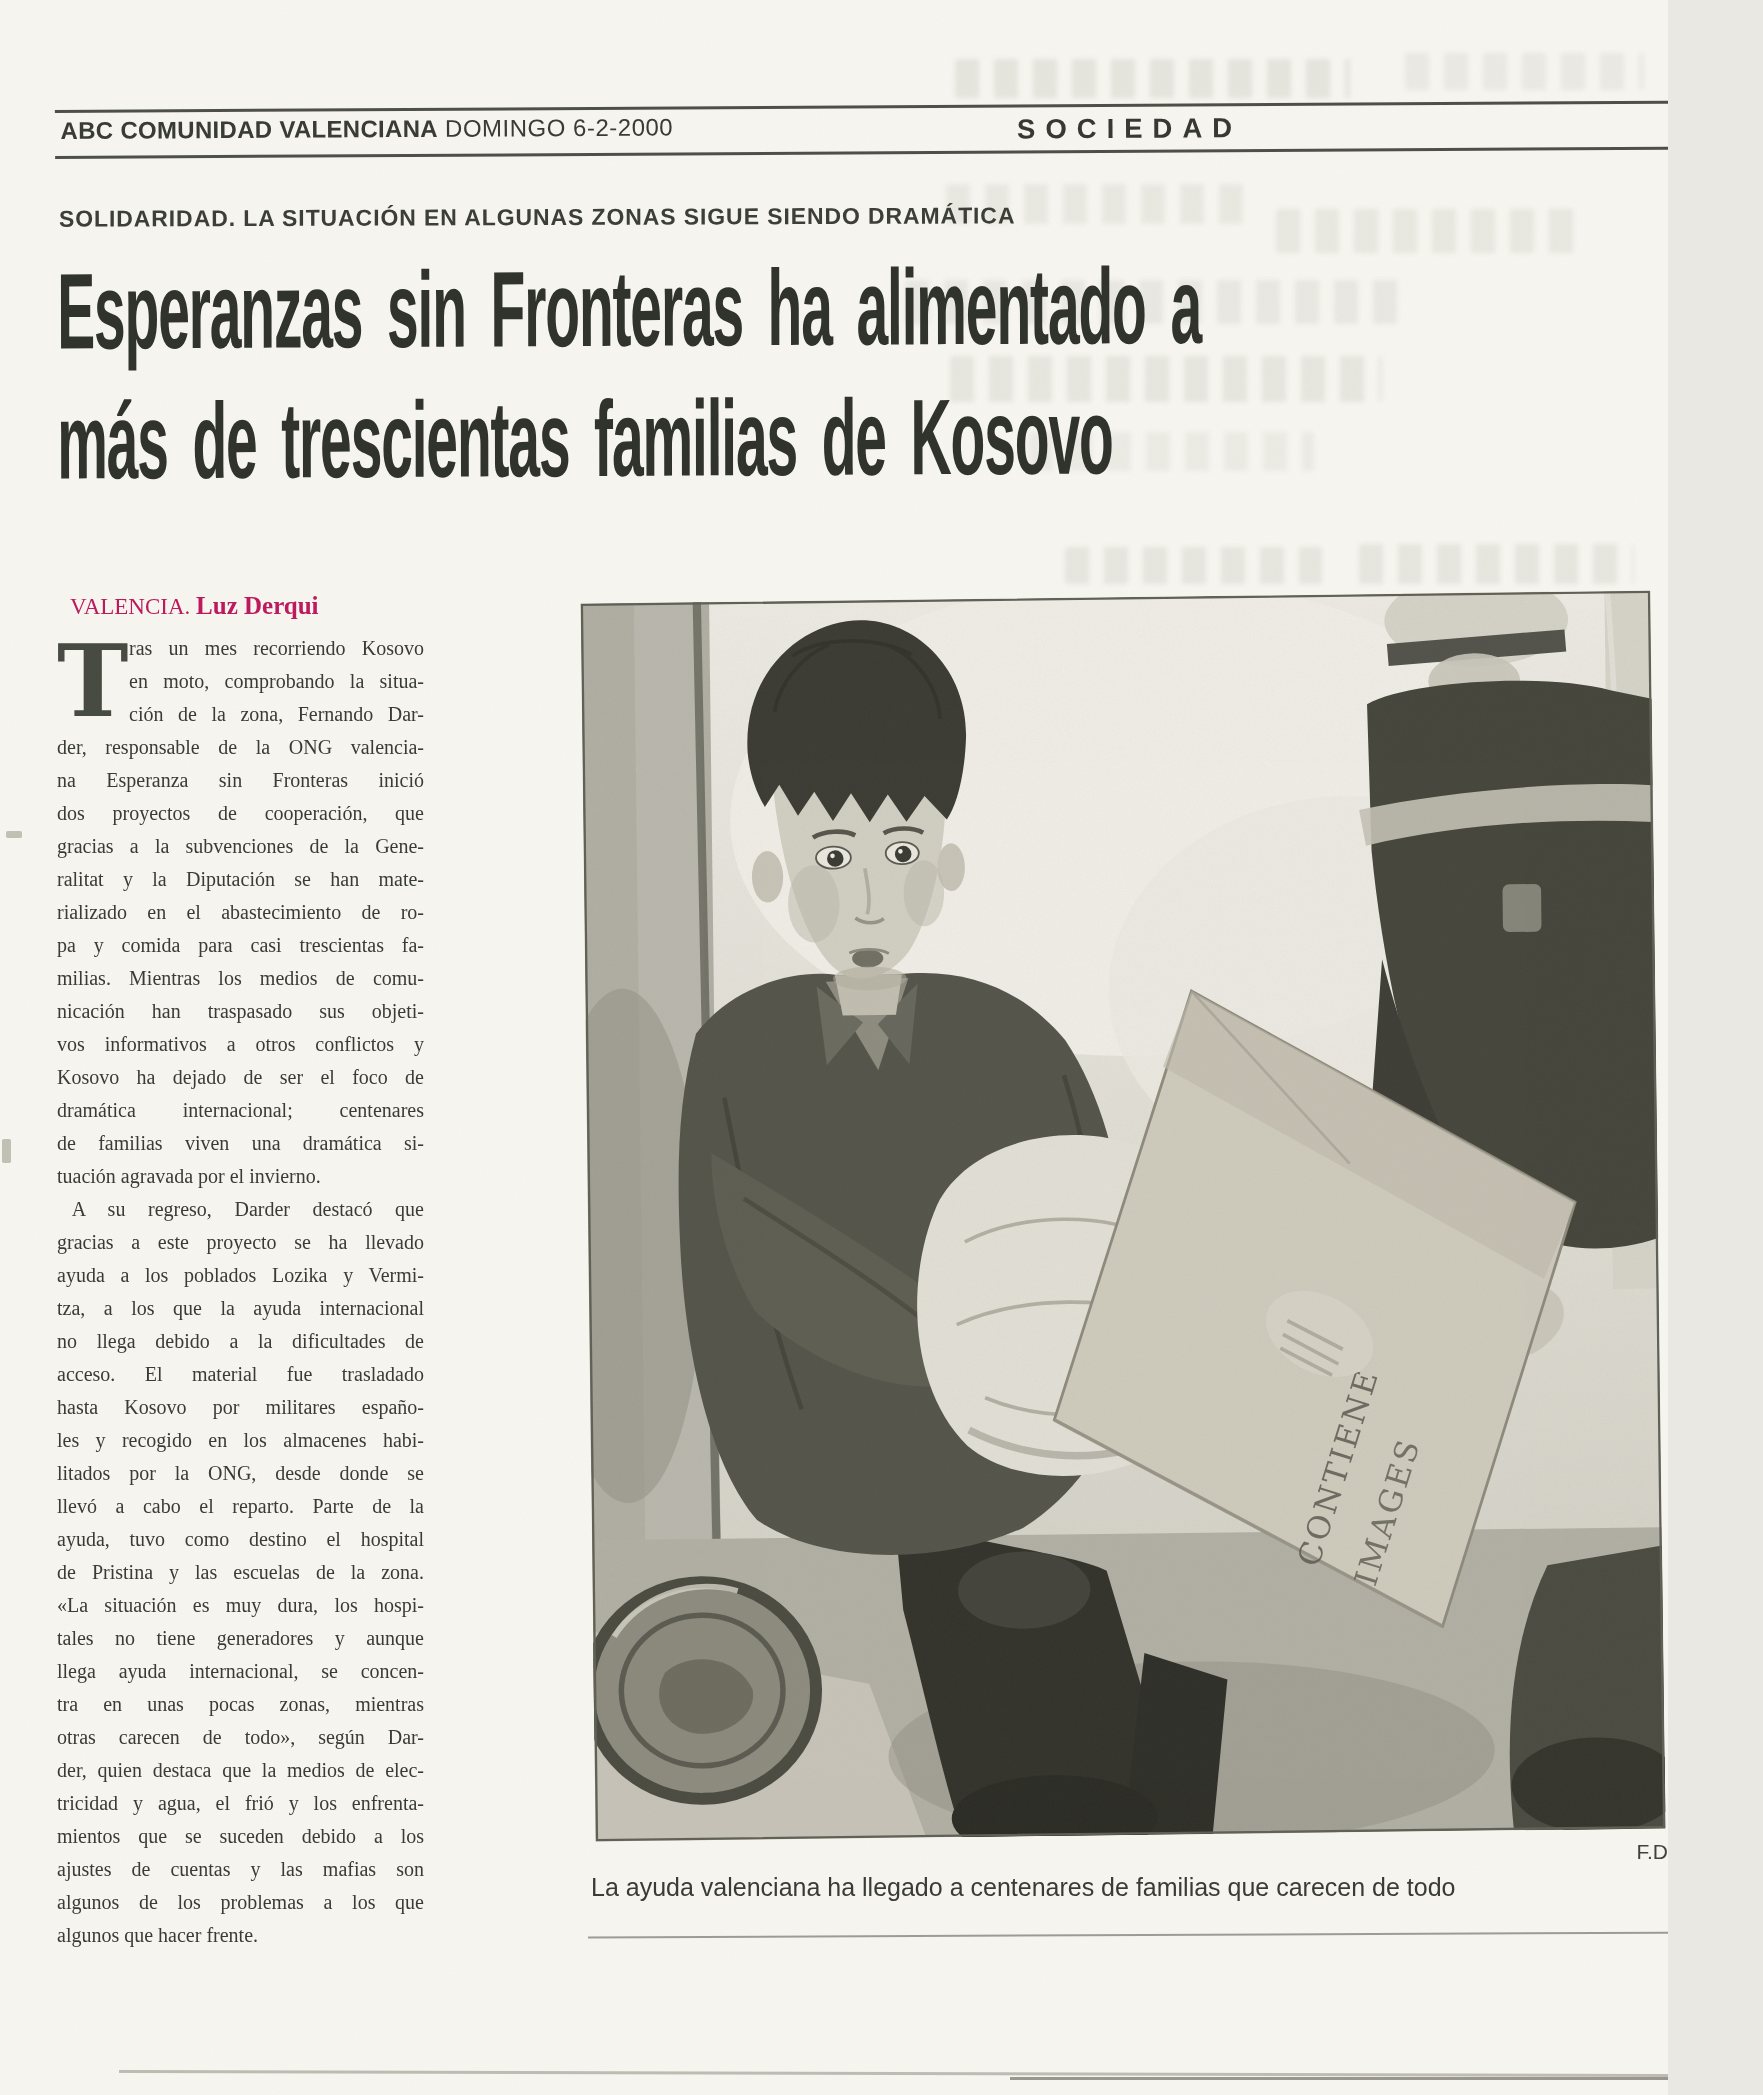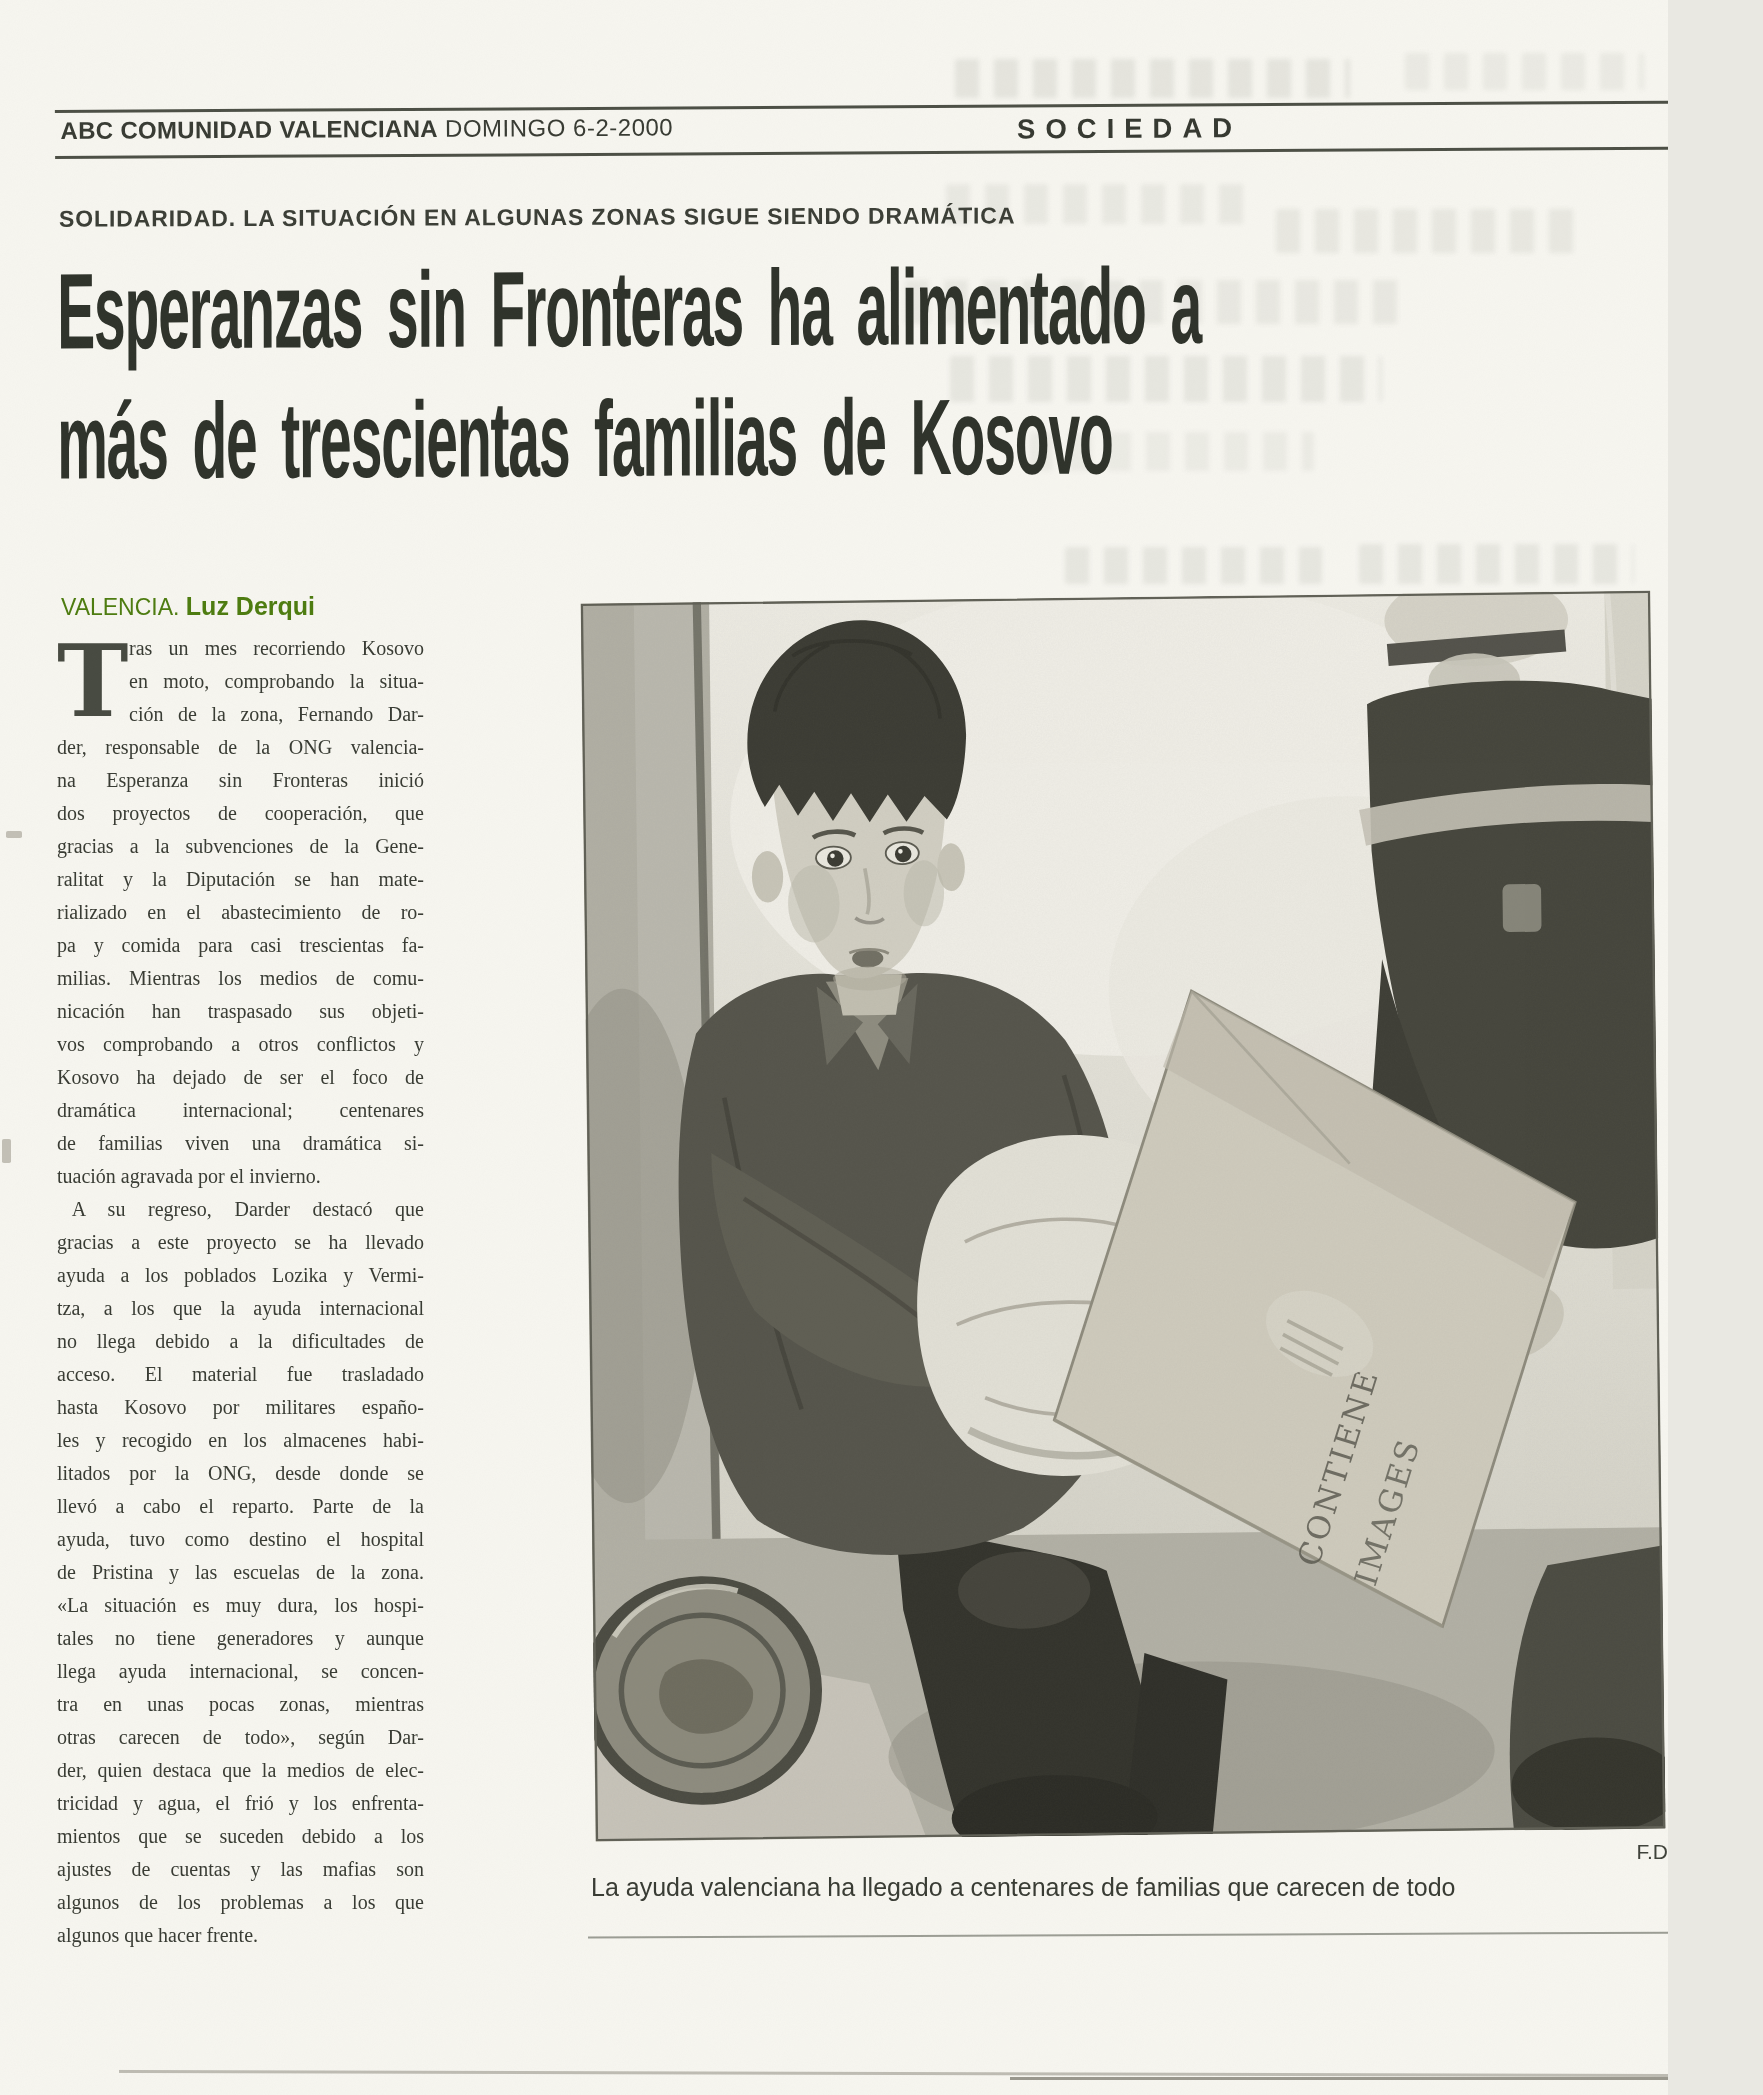--- a/index.html
+++ b/index.html
@@ -21,21 +21,21 @@
     letter-spacing:10px; color:#353830;}
   .corner-curl{position:absolute; left:1688px; top:96px; width:42px; height:2.8px; background:#8a8d81;
     transform:rotate(38deg); opacity:.7;}
   
   .kicker{position:absolute; left:59px; top:204px; font-size:23px; font-weight:bold;
     letter-spacing:0.9px; color:#3b3e36; transform:rotate(-0.2deg);}
   .hl{position:absolute; left:57px; font-weight:bold; font-size:84px; white-space:nowrap;
     color:#2e322a; letter-spacing:-1.8px; word-spacing:14.7px;
     transform:scale(0.68,1.28) rotate(-0.15deg); transform-origin:left top;}
   .hl.l1{top:250px;} .hl.l2{top:380px;}
-  .byline{position:absolute; left:61px; top:592px; font-size:23px; color:#4d7c0f;}
+  .byline{position:absolute; left:70px; top:592px; font-size:23px; color:#be185d;font-family:Liberation Serif, serif;}
   .byline b{font-size:25px; font-weight:bold;}
   
   .body-col{position:absolute; left:57px; top:632px; width:367px;
     font-family:"Liberation Serif", serif; font-size:20px; color:#383b33;}
   .bl{height:33px; line-height:33px; text-align:justify; text-align-last:justify; overflow:hidden;}
   .bl.dc{margin-left:72px;}
   .bl.end{text-align-last:left;}
   .bl.ind{text-indent:14.7px;}
   .dropcap{position:absolute; left:0; top:0; font-family:"DejaVu Serif", serif; font-weight:bold;
     font-size:96px; line-height:96px; color:#474a41; transform:scaleY(1.04); transform-origin:top left;}
@@ -93,21 +93,21 @@
         <div class="bl dc">ción de la zona, Fernando Dar-</div>
         <div class="bl">der, responsable de la ONG valencia-</div>
         <div class="bl">na Esperanza sin Fronteras inició</div>
         <div class="bl">dos proyectos de cooperación, que</div>
         <div class="bl">gracias a la subvenciones de la Gene-</div>
         <div class="bl">ralitat y la Diputación se han mate-</div>
         <div class="bl">rializado en el abastecimiento de ro-</div>
         <div class="bl">pa y comida para casi trescientas fa-</div>
         <div class="bl">milias. Mientras los medios de comu-</div>
         <div class="bl">nicación han traspasado sus objeti-</div>
-        <div class="bl">vos comprobando a otros conflictos y</div>
+        <div class="bl">vos informativos a otros conflictos y</div>
         <div class="bl">Kosovo ha dejado de ser el foco de</div>
         <div class="bl">dramática internacional; centenares</div>
         <div class="bl">de familias viven una dramática si-</div>
         <div class="bl end">tuación agravada por el invierno.</div>
       </div>
     <div>
         <div class="bl ind">A su regreso, Darder destacó que</div>
         <div class="bl">gracias a este proyecto se ha llevado</div>
         <div class="bl">ayuda a los poblados Lozika y Vermi-</div>
         <div class="bl">tza, a los que la ayuda internacional</div>

